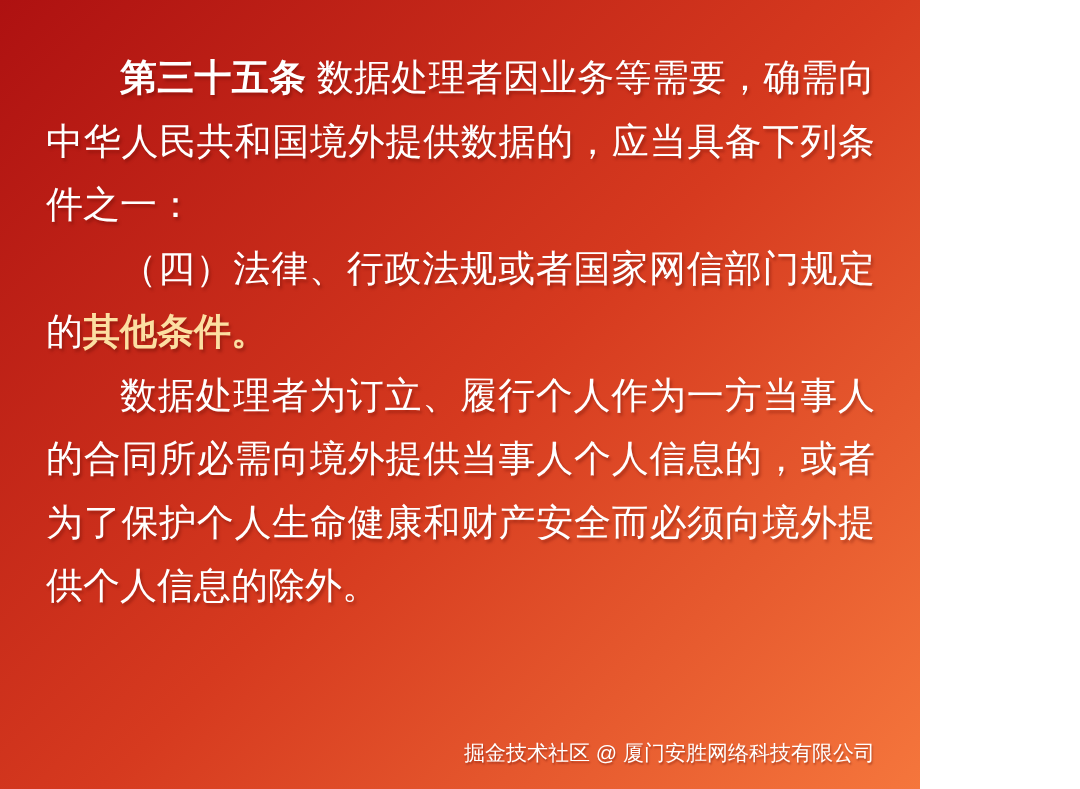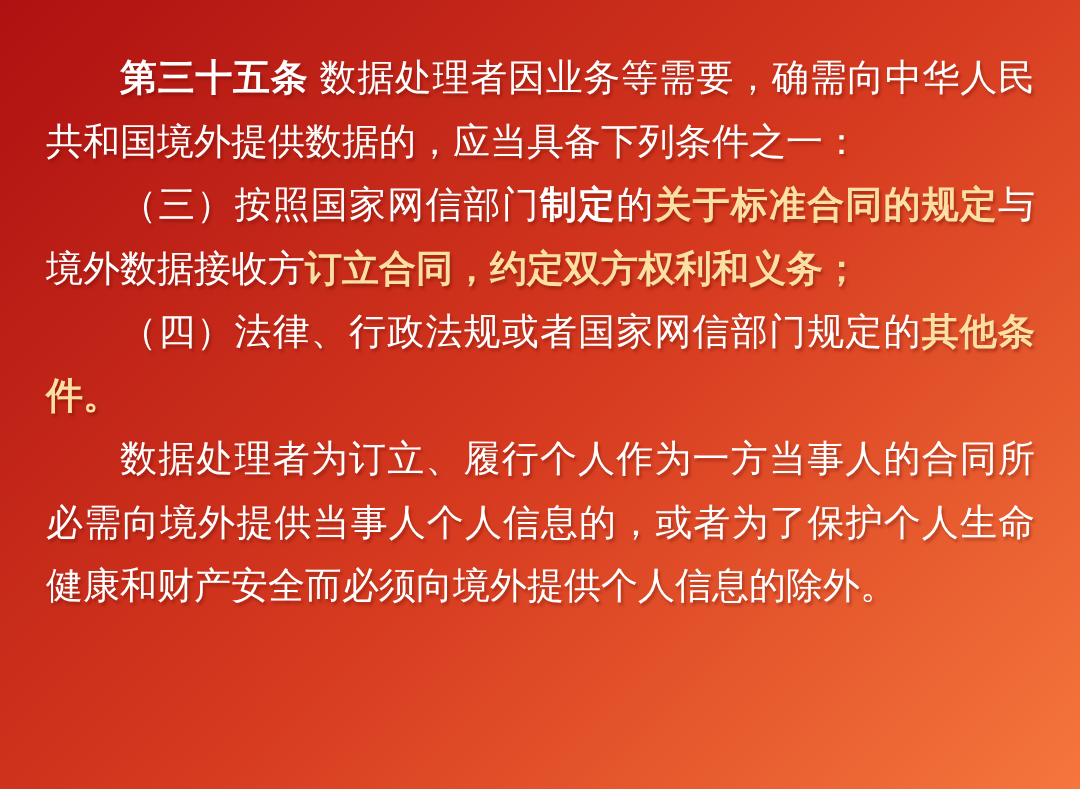--- a/index.html
+++ b/index.html
@@ -1,18 +1,18 @@
 <!DOCTYPE html>
 <html style="--bg-from: #ae1111; --bg-mid: #d63a1f; --bg-to: #f5763c; --body-color: #ffffff; --highlight-color: #fcdfa2;"><head>
 <meta charset="utf-8">
 <style>
   html, body { margin: 0; padding: 0; }
   .poster {
     position: relative;
-    width: 1080px;
+    width: 920px;
     height: 789px;
     overflow: hidden;
     background: linear-gradient(135deg, var(--bg-from) 0%, var(--bg-mid) 52%, var(--bg-to) 100%);
     font-family: "Liberation Sans", "DejaVu Sans", sans-serif;
   }
   .article {
     padding: 46px 45px 0 46px;
     font-size: 37px;
     line-height: 63.5px;
     color: var(--body-color);
@@ -35,17 +35,17 @@
     color: var(--body-color);
     text-shadow: 1px 2px 2px rgba(90, 10, 0, 0.4);
   }
 </style>
 </head>
 <body>
 
 <div class="poster">
   <div class="article" id="article">
       <p><span class="run run-bold-white">第三十五条 </span><span class="run run-white">数据处理者因业务等需要，确需向中华人民共和国境外提供数据的，应当具备下列条件之一：</span></p>
-      <p><span class="run run-white">（三）按照国家网信部门</span><span class="run run-bold-white">制定</span><span class="run run-white">的</span><span class="run run-gold">关于标准合同的规定</span><span class="run run-white">与境外数据接收方</span><span class="run run-gold">订立合同，约定双方权利和义务；</span></p>
       <p><span class="run run-white">（四）法律、行政法规或者国家网信部门规定的</span><span class="run run-gold">其他条件。</span></p>
       <p><span class="run run-white">数据处理者为订立、履行个人作为一方当事人的合同所必需向境外提供当事人个人信息的，或者为了保护个人生命健康和财产安全而必须向境外提供个人信息的除外。</span></p>
     </div>
+  <div class="footer">掘金技术社区 @ 厦门安胜网络科技有限公司</div>
 </div>
 
 </body></html>

